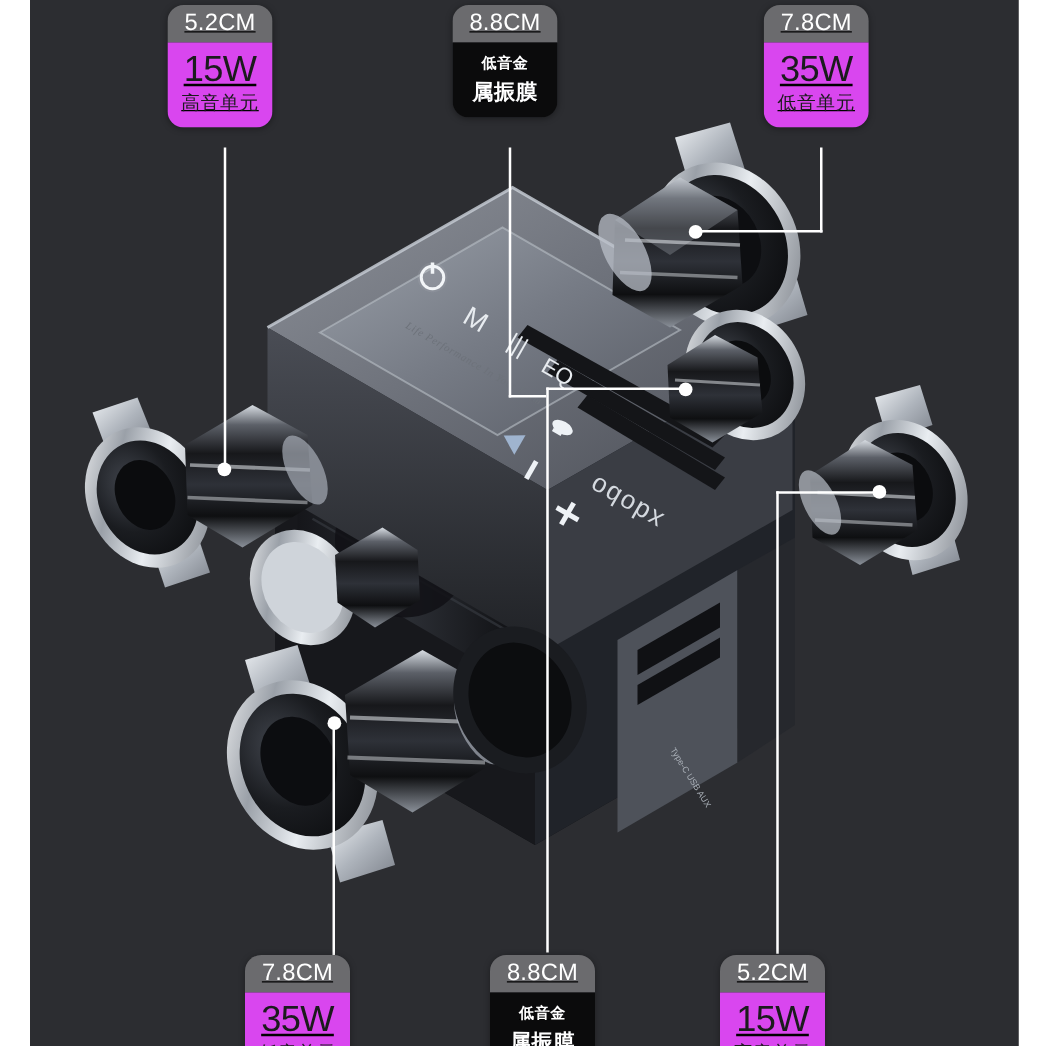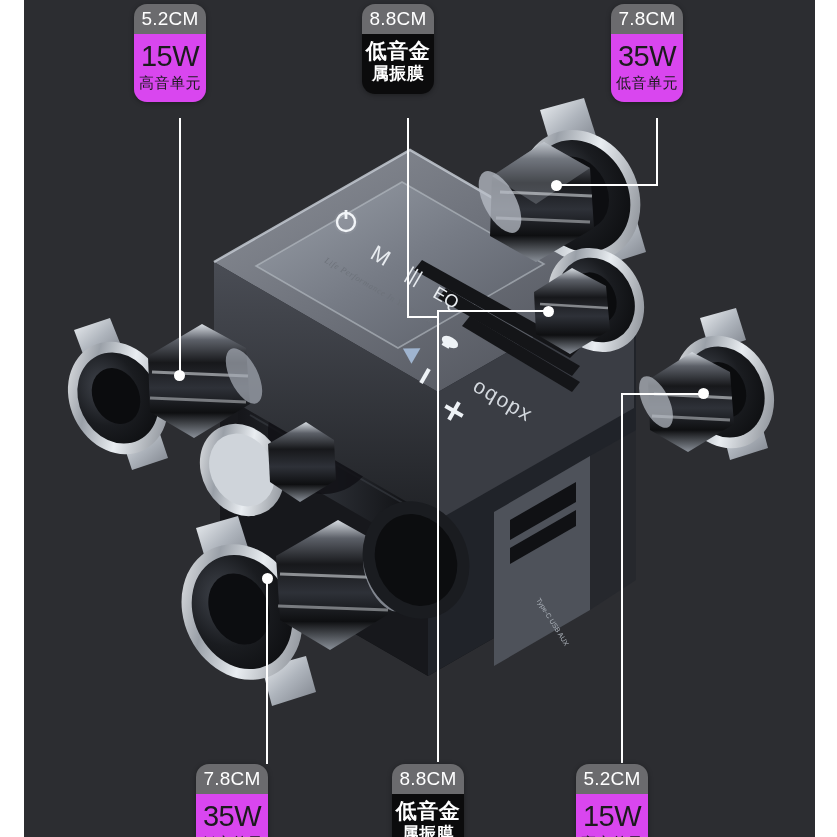--- a/index.html
+++ b/index.html
@@ -31,24 +31,25 @@
   .leader.v{width:2px;}
   .leader.h{height:2px;}
   .dot{
     position:absolute;width:11px;height:11px;border-radius:50%;
     background:#ffffff;
   }
 
   
   .card{
     position:absolute;
-    width:72px;
+    width:84px;
     border-radius:13px;
     overflow:hidden;
     box-shadow:0 1px 5px rgba(0,0,0,.35);
+    text-decoration:underline;
   }
   .card .cap{
     background:#6b6b6e;
     color:#ffffff;
     font-size:19px;
     line-height:30px;
     height:30px;
     text-align:center;
     letter-spacing:.2px;
   }
@@ -65,21 +66,21 @@
     letter-spacing:-.5px;
   }
   .card .sub{
     font-size:15px;
     line-height:20px;
     letter-spacing:.5px;
   }
   
   .card.dark .body{background:#0b0b0c;color:#ffffff;}
   .card.dark .sub{
-    font-size:21px;line-height:23px;font-weight:700;letter-spacing:.5px;
+    font-size:12px;line-height:23px;font-weight:700;letter-spacing:.5px;
   }
   .card.dark .sub2{
     font-size:17px;line-height:23px;font-weight:700;letter-spacing:.5px;
   }
 </style>
 </head>
 <body>
 
 <div id="page">
   <div id="stage">

